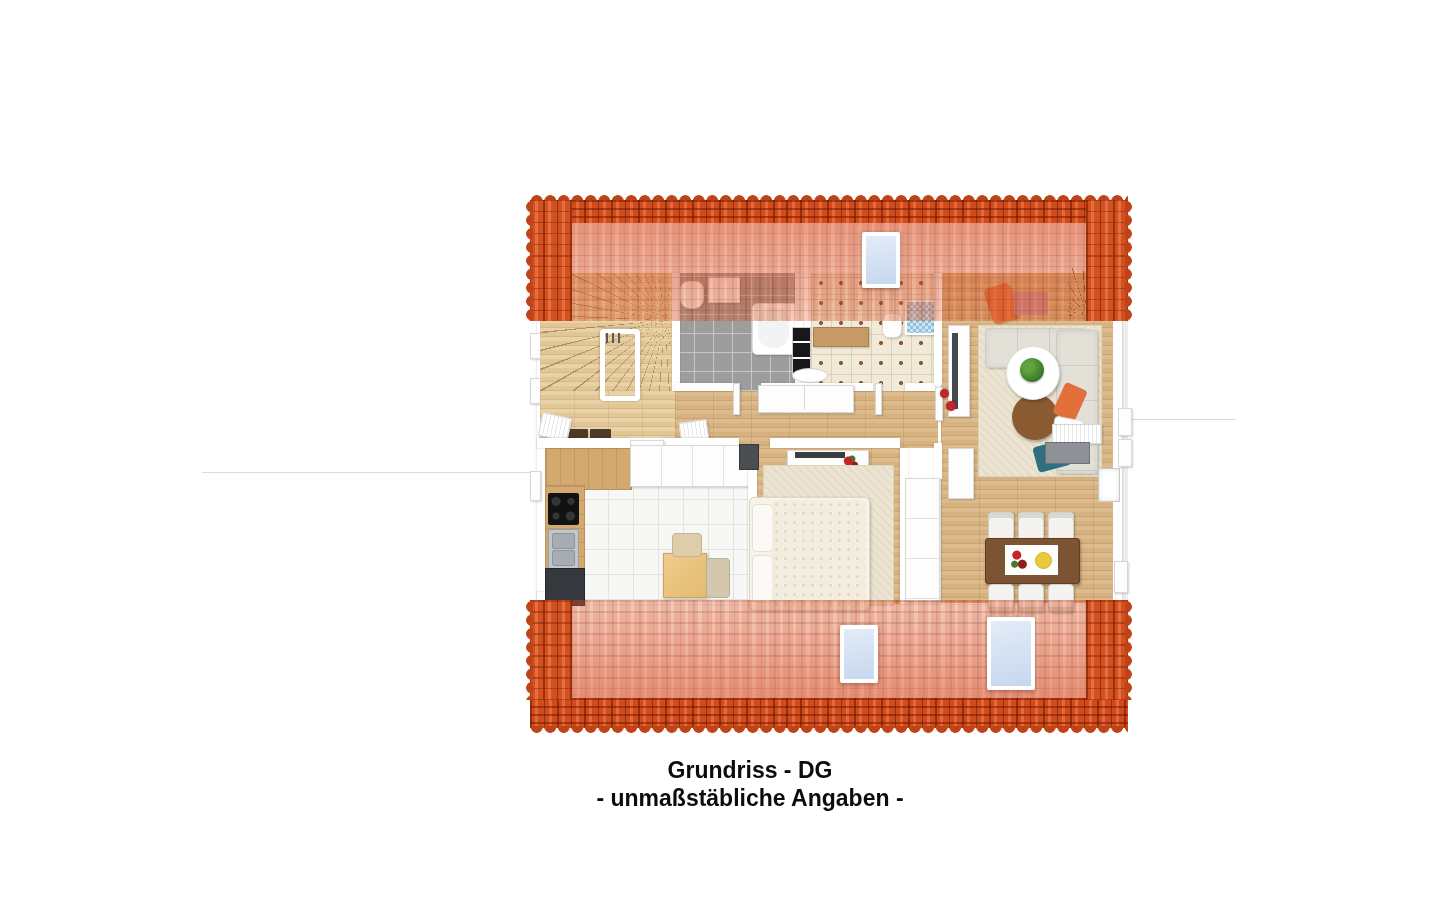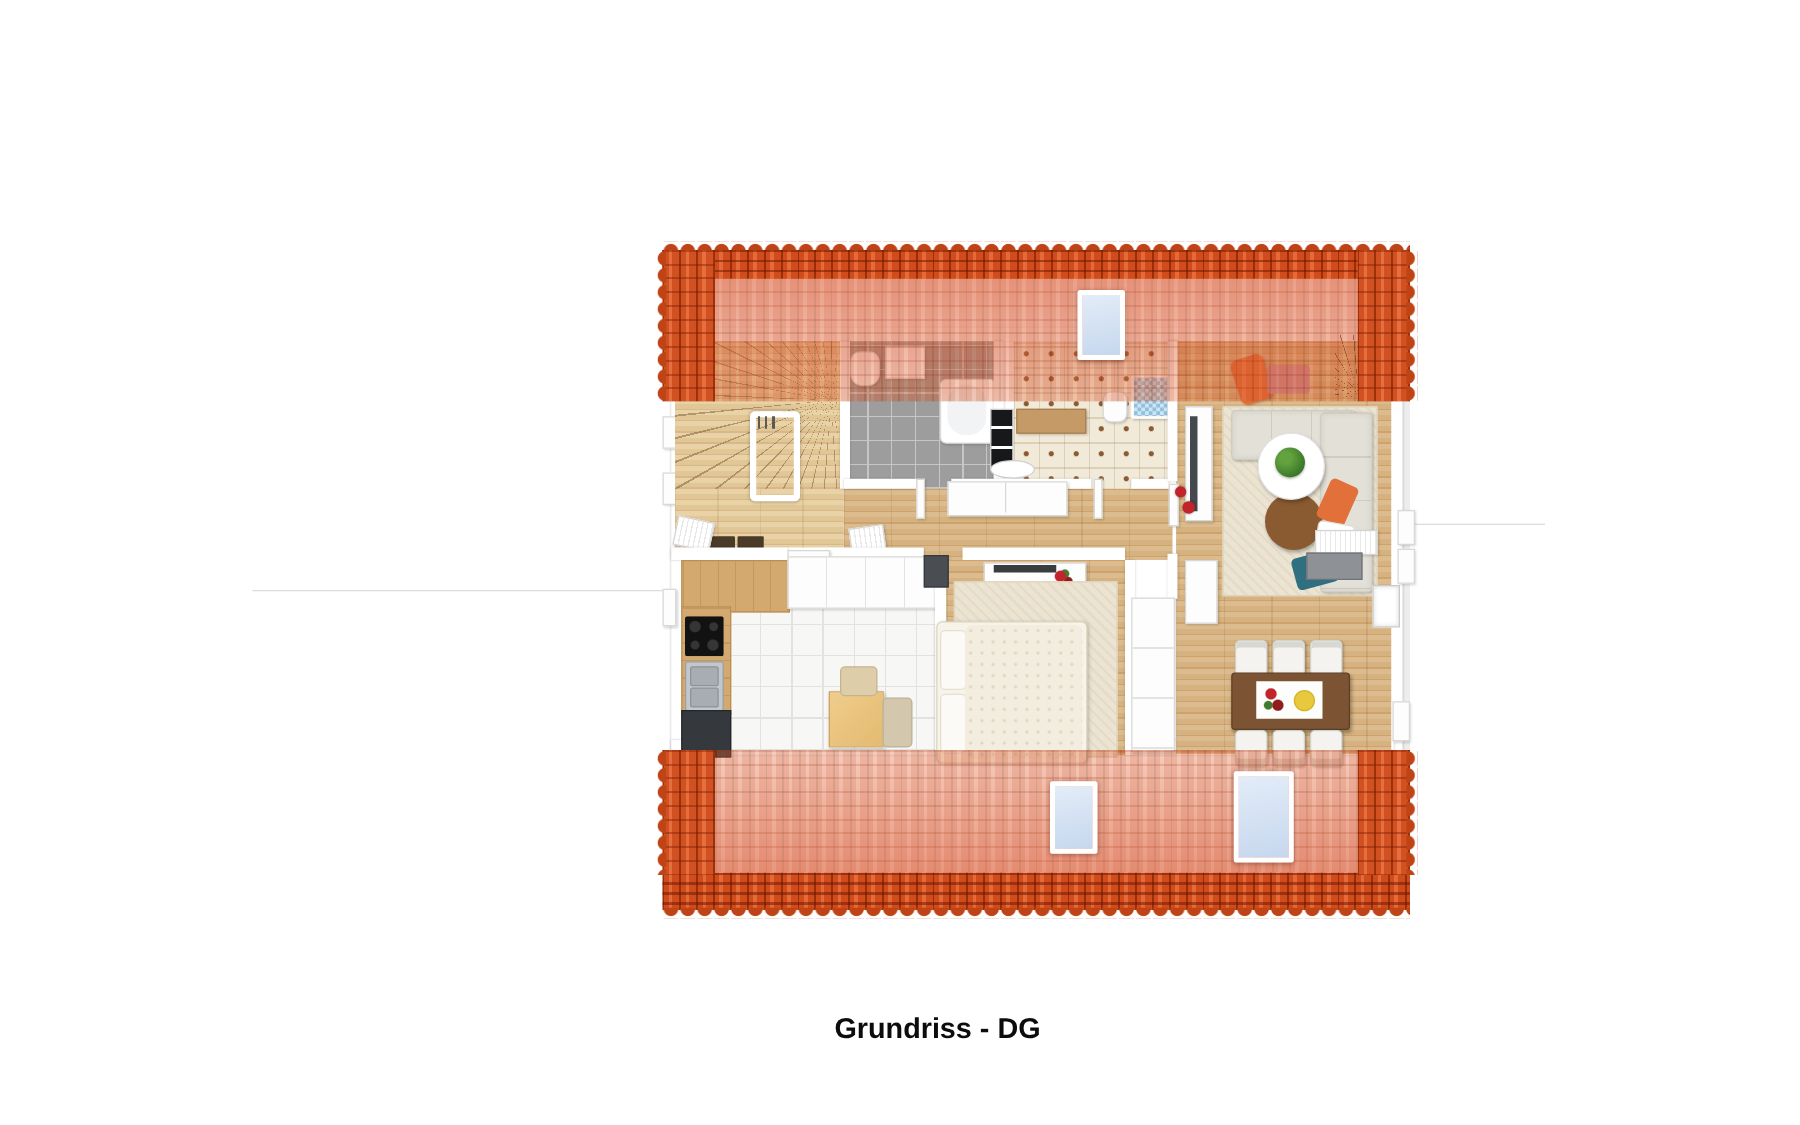--- a/index.html
+++ b/index.html
@@ -247,15 +247,16 @@
   <div class="a roofBand" style="left:0;top:505px;width:598px;height:30px;"></div>
   <div class="a scalB" style="left:0;top:533px;width:598px;height:9px;"></div>
   <div class="a roofS" style="left:0;top:407px;width:42px;height:100px;"></div>
   <div class="a scalL" style="left:-6px;top:407px;width:9px;height:100px;"></div>
   <div class="a roofS" style="left:556px;top:407px;width:42px;height:100px;"></div>
   <div class="a scalR" style="left:595px;top:407px;width:9px;height:100px;"></div>
   <div class="a sky" style="left:310px;top:432px;width:30px;height:50px;"></div>
   <div class="a sky" style="left:457px;top:424px;width:40px;height:65px;"></div>
 </div>
 
-<div class="a caption" style="left:430px;top:808px;width:640px;">
+<div class="a caption" style="left:430px;top:756px;width:640px;">
   <div>Grundriss - DG</div>
+  <div>- unmaßstäbliche Angaben -</div>
 </div>
 
 </body></html>

